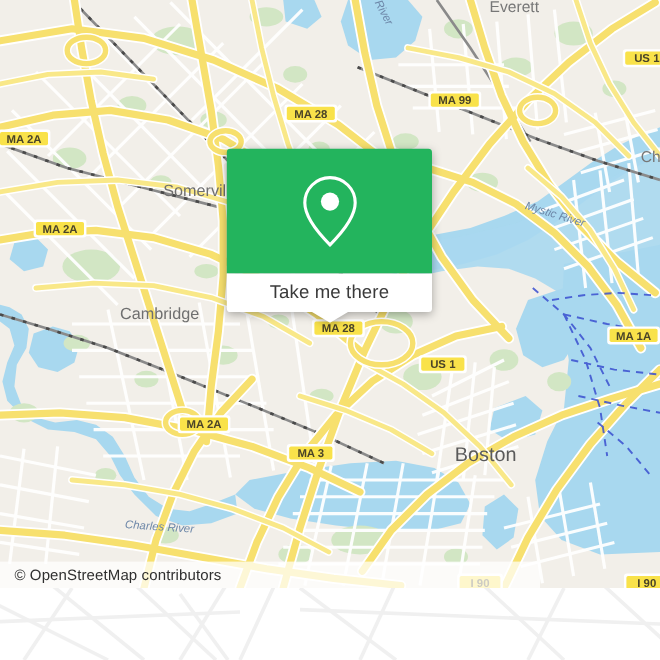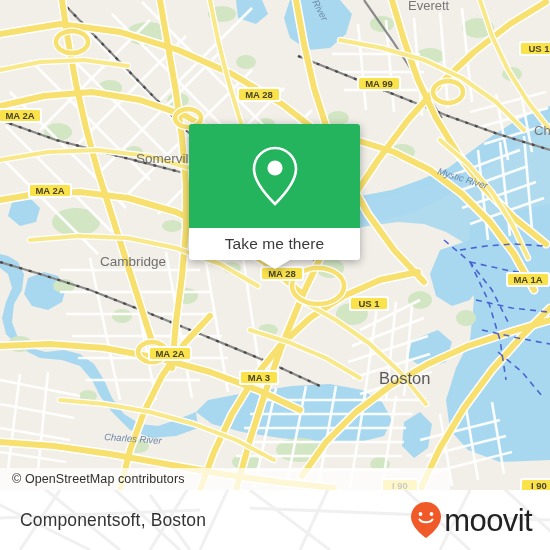--- a/index.html
+++ b/index.html
@@ -497,26 +497,16 @@
           <path d="M400,-5 L470,60"></path>
         <path d="M470,0 L440,60"></path>
           <path d="M500,-5 L560,50"></path>
         <path d="M0,28 L200,20"></path>
           <path d="M250,18 L550,30"></path>
         <path d="M60,0 L20,60"></path>
           <path d="M150,5 L190,60"></path>
       </g>
     </svg>
 
-    <div class="place-name">Componentsoft, Boston</div>
-
-    <div class="brand">
-      <svg width="34" height="38" viewBox="0 0 34 38">
-        <path d="M17,1 C8.7,1 2,7.7 2,16 C2,25 12,33.5 17,37 C22,33.5 32,25 32,16 C32,7.7 25.3,1 17,1 Z" fill="#f05a28"></path>
-        <circle cx="11.5" cy="13" r="1.9" fill="#ffffff"></circle>
-        <circle cx="22.5" cy="13" r="1.9" fill="#ffffff"></circle>
-        <path d="M10.5,18.5 C13,22.2 21,22.2 23.5,18.5" fill="none" stroke="#ffffff" stroke-width="2.1" stroke-linecap="round"></path>
-      </svg>
-      <span class="brand-word">moovit</span>
-    </div>
+
   </div>
 
 </div>
 
 </body></html>

